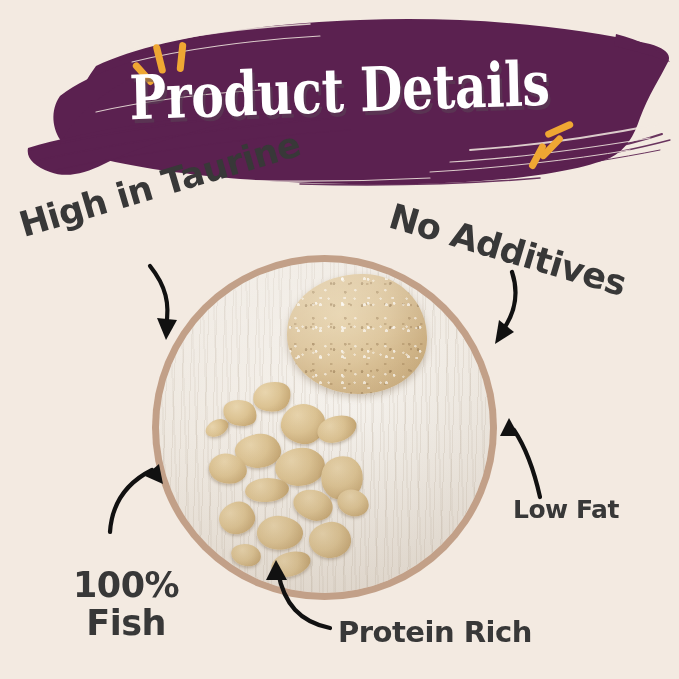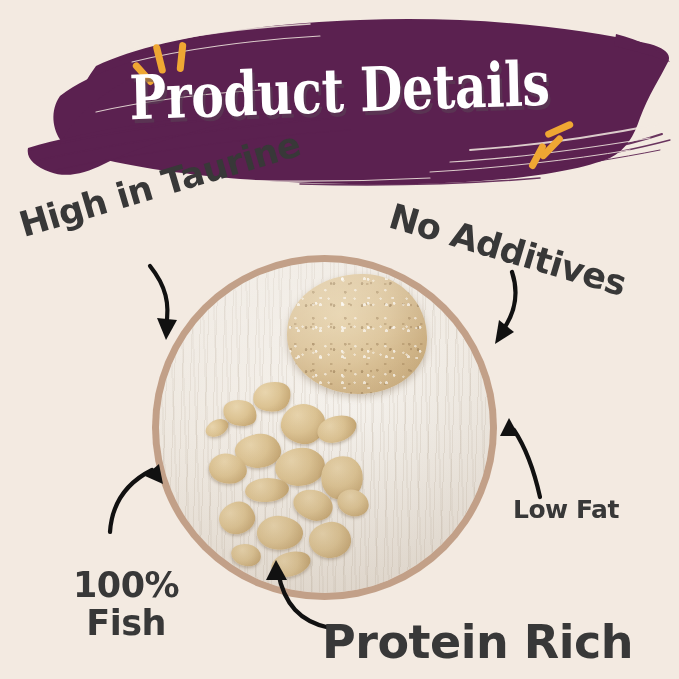--- a/index.html
+++ b/index.html
@@ -103,21 +103,21 @@
     position:absolute;
     font-family:"DejaVu Sans", sans-serif;
     font-weight:bold;
     color:#383838;
     white-space:nowrap;
     letter-spacing:-0.5px;
   }
   .lbl-taurine{left:26px;top:205px;font-size:35px;transform:rotate(-16.5deg);transform-origin:0 100%;}
   .lbl-additives{left:396px;top:196px;font-size:35px;transform:rotate(16.5deg);transform-origin:0 0;}
   .lbl-lowfat{left:513px;top:495px;font-size:25px;}
-  .lbl-protein{left:322px;top:615px;font-size:46px;}
+  .lbl-protein{left:338px;top:615px;font-size:29px;}
   .lbl-fish{left:73px;top:535px;font-size:35px;text-align:center;line-height:1.08;white-space:pre;margin-top:32px;}
 </style>
 </head>
 <body>
 
 <div id="stage">
 
   <div class="banner-wrap">
     <svg class="banner-svg" width="679" height="195" viewBox="0 0 679 195">
       <g fill="#5b2150">

